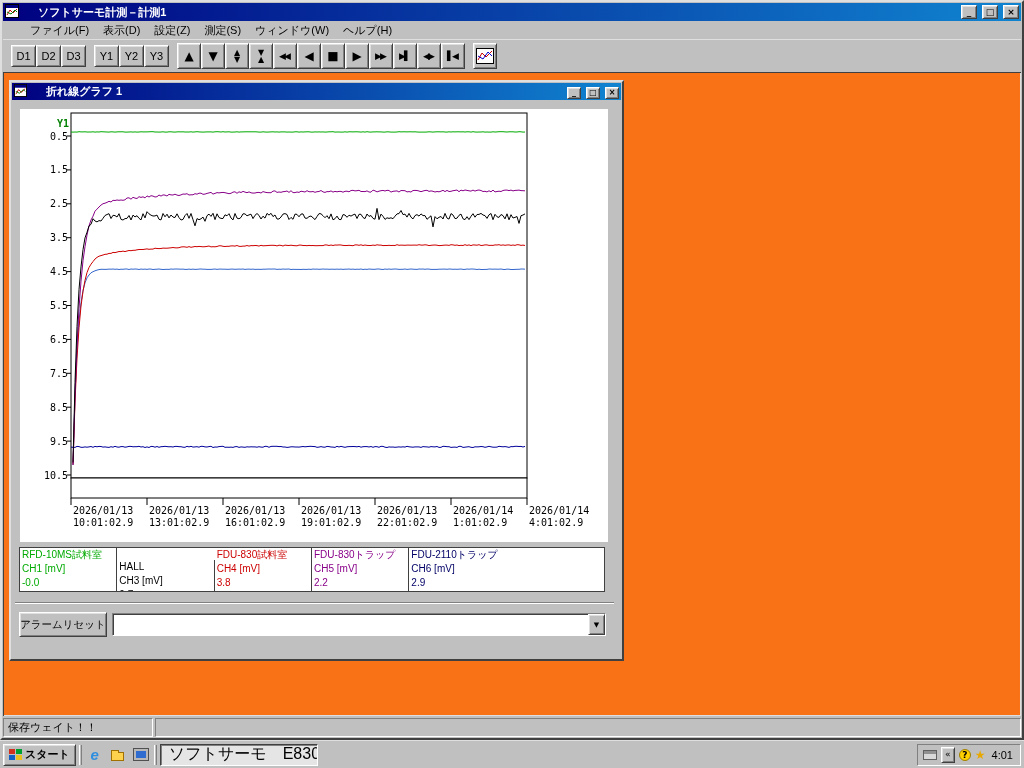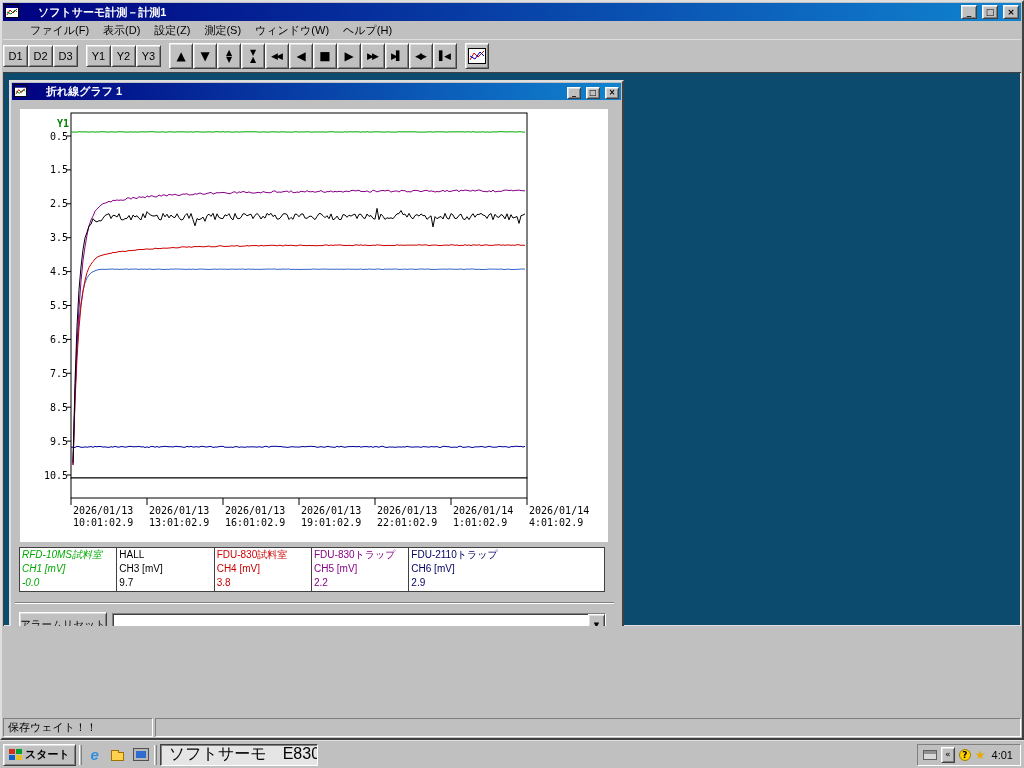--- a/index.html
+++ b/index.html
@@ -9,30 +9,30 @@
 .glyph{font-family:"DejaVu Sans",sans-serif}
 
 
 .app-window{position:absolute;left:0;top:0;width:1024px;height:740px;background:#c0c0c0;border:2px solid;border-color:#dfdfdf #404040 #404040 #dfdfdf}
 .titlebar{position:absolute;left:1px;top:1px;right:1px;height:18px;background:linear-gradient(90deg,#000080,#1084d0);display:flex;align-items:center;padding:0 2px}
 .title-text{color:#fff;font-weight:bold;font-size:11px;margin-left:19px;flex:1;white-space:nowrap;overflow:hidden}
 .capbtn{width:16px;height:14px;background:#c0c0c0;border:1px solid;border-color:#fff #404040 #404040 #fff;box-shadow:inset 1px 1px 0 #dfdfdf,inset -1px -1px 0 #808080;font-size:9px;font-weight:bold;line-height:1;margin-left:2px;display:inline-flex;align-items:center;justify-content:center;padding:0}
 .capbtn.sm2{width:14px;height:12px;font-size:8px}
 .menubar{position:absolute;left:1px;top:19px;right:1px;height:18px;display:flex;align-items:center;background:#c0c0c0;padding-left:20px}
 .menu-item{padding:2px 7px;font-size:11px;white-space:nowrap}
-.toolbar{position:absolute;left:1px;top:37px;right:1px;height:33px;display:flex;align-items:center;border-top:1px solid #dfdfdf}
+.toolbar{position:absolute;left:1px;top:37px;right:1px;height:33px;display:flex;align-items:center;padding-left:8px;border-top:1px solid #dfdfdf}
 .tbtn{background:#c0c0c0;border:1px solid;border-color:#fff #404040 #404040 #fff;box-shadow:inset 1px 1px 0 #dfdfdf,inset -1px -1px 0 #808080;display:inline-flex;align-items:center;justify-content:center;padding:0}
 .tbtn.small{width:25px;height:22px;font-size:11px}
 .tbtn.big{width:24px;height:26px;font-size:12px}
 .tsp{width:8px;flex:0 0 auto}
 .narrow{font-size:9px;letter-spacing:-2px;padding-right:2px}
 .stackcol{display:flex;flex-direction:column;align-items:center;font-size:8px;line-height:7px}
 
 
-.mdi{position:absolute;left:1px;top:70px;right:1px;height:554px;background:#0c4a6e;box-shadow:inset 1px 1px 0 #404040,inset -1px -1px 0 #dfdfdf;overflow:hidden}
+.mdi{position:absolute;left:1px;top:70px;right:1px;height:644px;background:#f97316;box-shadow:inset 1px 1px 0 #404040,inset -1px -1px 0 #dfdfdf;overflow:hidden}
 .child-window{position:absolute;left:6px;top:8px;width:615px;height:581px;background:#c0c0c0;border:2px solid;border-color:#dfdfdf #404040 #404040 #dfdfdf}
 .child-titlebar{position:absolute;left:1px;top:1px;right:1px;height:17px;background:linear-gradient(90deg,#000080,#1084d0);display:flex;align-items:center;padding:0 2px}
 .chart-panel{position:absolute;left:9px;top:27px;width:588px;height:433px;background:#fff}
 .chart-panel svg{position:absolute;left:0;top:0;font-family:"DejaVu Sans Mono",monospace}
 .legend{position:absolute;left:8px;top:465px;width:586px;height:45px;background:#fff;border:1px solid #404040;display:grid;grid-template-columns:repeat(6,1fr)}
 .legend-cell{border-right:1px solid #404040;padding:0 2px;font-size:10px;line-height:14px;white-space:nowrap;overflow:hidden}
 .legend-cell:last-child{border-right:none}
 .divider{position:absolute;left:4px;top:520px;width:599px;height:2px;border-top:1px solid #808080;border-bottom:1px solid #fff}
 .alarm-btn{position:absolute;left:8px;top:530px;width:88px;height:25px;font-size:10.5px}
 .alarm-btn.tbtn{display:flex;align-items:center;justify-content:center}
@@ -230,26 +230,26 @@
               <polyline points="51,23.1 53,23.1 55,23.0 57,23.1 59,22.7 61,22.9 63,22.9 65,22.8 67,23.0 69,23.0 71,23.0 73,22.8 75,23.1 77,22.9 79,23.0 81,22.7 83,22.8 85,22.9 87,23.0 89,23.1 91,22.8 93,22.9 95,23.1 97,22.9 99,22.8 101,22.8 103,22.8 105,23.1 107,23.1 109,23.0 111,22.9 113,23.1 115,22.9 117,23.1 119,23.0 121,22.8 123,22.9 125,22.9 127,22.9 129,22.8 131,22.7 133,22.7 135,23.0 137,23.0 139,23.1 141,23.0 143,22.8 145,23.1 147,23.1 149,22.8 151,22.8 153,23.0 155,23.1 157,22.9 159,22.8 161,22.9 163,22.8 165,23.0 167,23.0 169,23.0 171,22.8 173,23.1 175,22.9 177,22.7 179,22.9 181,23.0 183,23.1 185,23.0 187,22.9 189,22.9 191,22.9 193,23.1 195,22.8 197,22.7 199,22.8 201,23.0 203,22.7 205,23.0 207,22.9 209,22.8 211,23.1 213,23.1 215,23.0 217,22.8 219,23.1 221,22.9 223,22.9 225,22.8 227,22.8 229,22.8 231,22.8 233,22.8 235,22.8 237,22.9 239,23.1 241,23.1 243,22.8 245,23.0 247,23.1 249,23.0 251,22.9 253,22.8 255,23.0 257,22.9 259,23.1 261,22.9 263,22.9 265,22.9 267,23.1 269,23.0 271,23.1 273,23.1 275,22.8 277,22.8 279,23.1 281,22.9 283,23.0 285,22.9 287,22.8 289,22.8 291,23.1 293,23.1 295,22.9 297,23.0 299,22.9 301,23.0 303,22.9 305,23.1 307,23.0 309,22.8 311,22.8 313,22.7 315,23.1 317,23.0 319,23.0 321,23.1 323,23.1 325,22.8 327,23.1 329,22.8 331,22.8 333,22.9 335,22.8 337,22.8 339,22.9 341,23.1 343,22.8 345,23.1 347,22.7 349,23.0 351,23.1 353,22.9 355,22.9 357,22.8 359,22.9 361,22.9 363,23.1 365,23.1 367,22.8 369,22.9 371,23.1 373,23.1 375,23.1 377,23.0 379,22.7 381,22.9 383,22.8 385,22.8 387,22.9 389,22.8 391,22.8 393,22.9 395,22.8 397,23.0 399,23.1 401,23.1 403,23.1 405,23.1 407,23.0 409,22.8 411,22.9 413,23.1 415,22.9 417,22.8 419,22.8 421,22.9 423,22.8 425,23.0 427,23.1 429,22.8 431,23.0 433,22.8 435,22.9 437,22.8 439,22.8 441,22.9 443,22.8 445,23.0 447,22.8 449,22.8 451,23.1 453,22.7 455,23.0 457,23.1 459,23.0 461,23.0 463,22.8 465,23.1 467,23.0 469,23.1 471,23.1 473,22.8 475,23.0 477,22.9 479,22.7 481,22.7 483,22.7 485,22.9 487,23.0 489,22.8 491,22.8 493,22.8 495,23.0 497,23.0 499,22.7 501,22.8 503,23.1 505,23.0" fill="none" stroke="#00aa00" stroke-width="1"></polyline>
               <polyline points="53,356.0 55,285.7 57,240.6 59,211.7 61,193.5 63,181.5 65,173.9 67,168.8 69,166.0 71,163.8 73,162.7 75,161.8 77,161.1 79,160.6 81,160.3 83,160.3 85,160.4 87,160.3 89,160.1 91,160.2 93,160.0 95,160.3 97,160.1 99,160.5 101,160.2 103,160.3 105,160.0 107,160.0 109,160.5 111,160.0 113,160.2 115,160.0 117,160.1 119,160.5 121,160.0 123,160.3 125,160.1 127,160.4 129,160.0 131,160.1 133,160.5 135,160.3 137,160.2 139,160.0 141,160.3 143,160.5 145,160.4 147,160.3 149,160.4 151,160.0 153,160.2 155,160.0 157,160.0 159,160.1 161,160.2 163,160.1 165,160.4 167,160.4 169,160.1 171,160.4 173,160.1 175,160.4 177,160.3 179,160.1 181,160.0 183,160.2 185,160.2 187,160.4 189,160.4 191,160.4 193,160.2 195,160.0 197,160.4 199,160.1 201,160.1 203,160.2 205,160.2 207,160.3 209,160.3 211,160.1 213,160.1 215,160.3 217,160.2 219,160.1 221,160.2 223,160.0 225,160.4 227,160.2 229,160.1 231,160.3 233,160.1 235,160.4 237,160.3 239,160.3 241,160.4 243,160.2 245,160.2 247,160.1 249,160.0 251,160.1 253,160.0 255,160.0 257,160.4 259,160.2 261,160.3 263,160.0 265,160.2 267,160.1 269,160.0 271,160.5 273,160.3 275,160.4 277,160.4 279,160.4 281,160.5 283,160.3 285,160.4 287,160.4 289,160.2 291,160.4 293,160.0 295,160.2 297,160.1 299,160.3 301,160.2 303,160.0 305,160.2 307,160.1 309,160.3 311,160.2 313,160.2 315,160.3 317,160.1 319,160.3 321,160.1 323,160.4 325,160.2 327,160.2 329,160.0 331,160.3 333,160.1 335,160.4 337,160.2 339,160.3 341,160.0 343,160.5 345,160.2 347,160.4 349,160.0 351,160.2 353,160.3 355,160.3 357,160.0 359,160.0 361,160.3 363,160.5 365,160.0 367,160.3 369,160.0 371,160.3 373,160.1 375,160.0 377,160.1 379,160.4 381,160.3 383,160.3 385,160.0 387,160.4 389,160.2 391,160.0 393,160.2 395,160.3 397,160.4 399,160.0 401,160.1 403,160.0 405,160.3 407,160.0 409,160.1 411,160.4 413,160.4 415,160.4 417,160.4 419,160.2 421,160.2 423,160.1 425,160.1 427,160.3 429,160.0 431,160.1 433,160.3 435,160.2 437,160.3 439,160.2 441,160.0 443,160.4 445,160.4 447,160.0 449,160.2 451,160.0 453,160.0 455,160.2 457,160.5 459,160.2 461,160.5 463,160.5 465,160.4 467,160.4 469,160.0 471,160.1 473,160.2 475,160.1 477,160.2 479,160.2 481,160.0 483,160.4 485,160.5 487,160.1 489,160.2 491,160.5 493,160.5 495,160.4 497,160.3 499,160.3 501,160.0 503,160.0 505,160.2" fill="none" stroke="#3366cc" stroke-width="1"></polyline>
               <polyline points="51,338.1 53,338.3 55,338.4 57,337.4 59,337.6 61,338.3 63,338.3 65,337.9 67,338.2 69,337.9 71,337.5 73,338.3 75,337.4 77,337.8 79,337.4 81,337.5 83,338.1 85,337.9 87,338.2 89,338.4 91,337.7 93,338.2 95,337.3 97,338.0 99,338.2 101,337.6 103,337.6 105,338.2 107,337.9 109,337.4 111,337.4 113,337.8 115,337.7 117,337.7 119,337.3 121,338.0 123,337.7 125,338.5 127,337.9 129,338.5 131,337.4 133,337.5 135,338.2 137,337.5 139,338.3 141,337.7 143,337.6 145,337.3 147,337.6 149,337.8 151,337.7 153,338.0 155,337.4 157,337.4 159,337.7 161,337.7 163,338.2 165,338.3 167,337.3 169,337.9 171,337.3 173,338.1 175,337.9 177,337.7 179,338.2 181,337.3 183,337.4 185,337.9 187,338.0 189,337.6 191,337.3 193,338.5 195,338.0 197,338.1 199,337.6 201,337.4 203,337.3 205,338.3 207,338.2 209,338.3 211,338.1 213,338.4 215,337.7 217,337.6 219,338.4 221,337.9 223,338.1 225,338.3 227,337.8 229,338.0 231,337.8 233,337.9 235,337.9 237,338.2 239,337.7 241,338.1 243,338.2 245,337.3 247,337.4 249,338.3 251,337.4 253,337.3 255,337.3 257,337.3 259,337.6 261,337.5 263,338.0 265,338.0 267,338.4 269,338.2 271,337.8 273,337.8 275,338.0 277,338.0 279,338.1 281,337.8 283,337.5 285,337.8 287,337.6 289,337.4 291,337.3 293,337.5 295,337.6 297,338.3 299,338.1 301,337.6 303,338.1 305,338.2 307,337.4 309,337.6 311,338.0 313,338.1 315,338.4 317,337.3 319,338.0 321,337.3 323,337.9 325,338.3 327,337.8 329,337.6 331,337.6 333,337.5 335,337.6 337,337.8 339,337.4 341,338.2 343,337.7 345,337.6 347,337.6 349,338.0 351,337.5 353,338.3 355,337.6 357,337.7 359,338.3 361,337.3 363,337.4 365,338.2 367,338.5 369,337.9 371,338.1 373,338.0 375,338.3 377,338.1 379,337.9 381,338.1 383,337.8 385,338.1 387,337.3 389,337.8 391,338.0 393,338.2 395,337.9 397,337.9 399,337.9 401,338.4 403,337.6 405,337.8 407,337.9 409,338.2 411,337.6 413,337.8 415,337.9 417,337.5 419,338.4 421,338.3 423,337.3 425,337.4 427,337.7 429,337.7 431,338.4 433,338.2 435,338.1 437,338.4 439,337.3 441,337.4 443,338.4 445,338.2 447,337.9 449,337.7 451,338.3 453,338.5 455,337.8 457,337.9 459,337.8 461,337.5 463,337.7 465,338.3 467,337.9 469,337.3 471,337.8 473,338.2 475,338.2 477,338.1 479,337.3 481,337.6 483,337.8 485,337.6 487,337.9 489,338.4 491,337.6 493,337.7 495,337.3 497,337.3 499,337.5 501,337.4 503,338.0 505,337.4" fill="none" stroke="#000099" stroke-width="1"></polyline>
               <polyline points="53,355.6 55,292.8 57,249.1 59,218.8 61,197.0 63,182.4 65,171.3 67,163.6 69,158.5 71,155.2 73,152.6 75,150.0 77,148.4 79,147.2 81,146.6 83,146.0 85,145.3 87,145.2 89,144.4 91,144.4 93,143.4 95,143.6 97,143.1 99,142.5 101,142.6 103,142.1 105,142.6 107,142.0 109,141.5 111,141.7 113,141.3 115,141.3 117,140.8 119,140.5 121,140.5 123,140.5 125,140.2 127,139.9 129,140.3 131,140.1 133,140.1 135,139.2 137,139.5 139,139.6 141,139.5 143,139.1 145,139.2 147,139.2 149,139.0 151,138.8 153,138.5 155,138.8 157,138.9 159,138.7 161,138.0 163,137.8 165,137.9 167,138.3 169,137.6 171,138.3 173,137.9 175,137.5 177,137.7 179,137.4 181,137.6 183,137.8 185,137.7 187,137.4 189,137.0 191,137.9 193,137.7 195,137.8 197,137.5 199,136.8 201,136.8 203,137.3 205,137.5 207,137.3 209,137.3 211,136.9 213,136.9 215,137.1 217,136.5 219,137.3 221,137.4 223,137.1 225,137.1 227,136.5 229,137.1 231,136.6 233,136.7 235,136.5 237,136.6 239,137.1 241,136.3 243,136.8 245,136.7 247,136.6 249,136.4 251,136.3 253,136.3 255,136.4 257,136.9 259,136.2 261,136.4 263,137.0 265,136.1 267,136.4 269,136.5 271,136.2 273,136.5 275,136.7 277,136.8 279,136.1 281,136.1 283,136.5 285,136.5 287,136.7 289,136.4 291,136.6 293,136.5 295,136.7 297,136.7 299,136.6 301,136.6 303,136.6 305,135.9 307,136.0 309,136.5 311,136.0 313,136.5 315,136.0 317,136.1 319,135.9 321,136.0 323,136.4 325,136.5 327,136.5 329,136.3 331,136.5 333,136.7 335,135.9 337,135.9 339,136.3 341,135.8 343,136.5 345,136.0 347,136.4 349,136.5 351,136.5 353,136.1 355,136.4 357,135.8 359,136.1 361,136.1 363,136.6 365,136.5 367,136.5 369,136.3 371,136.5 373,136.4 375,136.5 377,135.7 379,136.3 381,136.1 383,136.2 385,136.3 387,136.1 389,136.1 391,136.2 393,136.1 395,136.1 397,136.2 399,135.7 401,136.1 403,136.1 405,135.8 407,136.0 409,136.6 411,136.3 413,136.1 415,136.0 417,136.2 419,136.6 421,136.5 423,136.3 425,136.1 427,136.1 429,136.4 431,135.7 433,135.9 435,136.3 437,136.0 439,136.6 441,136.3 443,136.5 445,135.7 447,136.4 449,135.9 451,136.6 453,135.9 455,136.0 457,136.2 459,135.7 461,136.5 463,136.3 465,135.9 467,135.9 469,136.4 471,136.3 473,136.4 475,135.9 477,136.0 479,135.7 481,136.3 483,135.9 485,136.3 487,136.0 489,135.9 491,136.4 493,136.0 495,136.4 497,135.7 499,135.8 501,136.4 503,136.1 505,136.5" fill="none" stroke="#cc0000" stroke-width="1"></polyline>
               <polyline points="53,355.9 55,287.3 57,235.9 59,199.2 61,172.2 63,151.7 65,137.6 67,126.1 69,116.8 71,111.0 73,107.2 75,102.2 77,100.1 79,98.0 81,96.1 83,94.7 85,94.2 87,93.4 89,92.3 91,93.0 93,91.3 95,91.5 97,91.0 99,91.3 101,91.0 103,91.3 105,90.8 107,89.0 109,88.8 111,90.2 113,88.3 115,89.1 117,89.5 119,87.7 121,88.4 123,87.8 125,88.9 127,86.9 129,88.0 131,86.7 133,87.1 135,88.0 137,87.7 139,86.0 141,87.1 143,85.9 145,86.1 147,87.0 149,85.3 151,85.9 153,86.0 155,85.2 157,86.1 159,86.5 161,85.9 163,85.0 165,85.2 167,84.7 169,86.0 171,85.8 173,85.8 175,84.7 177,85.2 179,84.2 181,84.2 183,85.3 185,85.1 187,84.4 189,83.9 191,83.4 193,85.1 195,84.4 197,83.6 199,83.9 201,83.6 203,83.4 205,83.7 207,84.2 209,84.7 211,84.3 213,83.1 215,82.8 217,84.3 219,82.8 221,83.5 223,82.4 225,83.1 227,83.7 229,82.9 231,83.8 233,84.1 235,84.0 237,83.5 239,83.4 241,84.0 243,82.6 245,83.2 247,83.6 249,83.7 251,83.7 253,82.1 255,81.9 257,83.4 259,83.0 261,83.3 263,82.7 265,82.5 267,82.0 269,83.4 271,81.7 273,83.6 275,83.6 277,83.0 279,83.4 281,82.2 283,82.6 285,83.0 287,81.7 289,82.7 291,82.8 293,82.5 295,83.3 297,82.7 299,82.5 301,81.5 303,82.9 305,83.4 307,82.6 309,82.7 311,81.9 313,83.1 315,82.4 317,82.8 319,82.4 321,82.4 323,83.2 325,82.3 327,82.2 329,82.8 331,81.5 333,81.3 335,81.9 337,81.7 339,81.3 341,82.5 343,82.5 345,82.6 347,81.9 349,83.0 351,83.1 353,81.1 355,81.8 357,82.9 359,82.2 361,81.7 363,81.4 365,82.0 367,81.3 369,81.5 371,83.1 373,82.3 375,82.1 377,81.9 379,83.0 381,81.5 383,81.6 385,81.7 387,82.9 389,82.6 391,83.0 393,81.5 395,81.4 397,81.5 399,82.0 401,82.7 403,82.0 405,81.5 407,81.3 409,82.4 411,81.9 413,82.3 415,83.0 417,82.5 419,82.8 421,82.2 423,81.3 425,82.6 427,81.4 429,82.5 431,82.3 433,81.7 435,81.4 437,81.0 439,82.7 441,81.1 443,81.8 445,81.0 447,81.4 449,81.8 451,82.1 453,81.1 455,82.1 457,81.3 459,81.0 461,81.5 463,82.5 465,82.3 467,82.9 469,81.8 471,82.8 473,81.1 475,82.9 477,82.5 479,82.2 481,82.5 483,81.5 485,81.1 487,81.1 489,81.6 491,81.1 493,81.9 495,81.4 497,81.3 499,81.1 501,81.6 503,81.7 505,81.8" fill="none" stroke="#880088" stroke-width="1"></polyline>
               <polyline points="53,353.5 55,273.3 57,217.5 59,180.6 61,157.9 63,140.7 65,128.9 67,123.3 69,117.0 71,115.3 73,109.7 75,112.0 77,112.9 79,111.6 81,112.0 83,109.3 85,106.5 87,105.5 89,104.7 91,109.5 93,106.3 95,106.6 97,108.0 99,104.7 101,110.4 103,111.0 105,109.6 107,109.4 109,106.5 111,111.0 113,106.1 115,107.9 117,106.7 119,109.3 121,110.9 123,104.7 125,108.9 127,102.7 129,104.8 131,106.2 133,107.0 135,106.9 137,106.1 139,110.3 141,110.9 143,104.5 145,107.8 147,105.2 149,108.9 151,106.0 153,108.1 155,108.5 157,104.8 159,108.6 161,111.0 163,110.4 165,106.6 167,104.5 169,109.3 171,104.5 173,110.7 175,116.8 177,109.6 179,110.7 181,109.8 183,108.1 185,112.3 187,106.7 189,105.1 191,107.4 193,104.3 195,110.6 197,104.8 199,108.5 201,109.4 203,109.5 205,105.8 207,106.8 209,104.7 211,109.0 213,110.9 215,104.5 217,109.1 219,109.8 221,108.4 223,104.8 225,104.9 227,106.8 229,105.9 231,105.2 233,109.6 235,106.3 237,104.5 239,106.4 241,110.0 243,107.2 245,109.1 247,104.4 249,106.1 251,104.3 253,107.6 255,106.0 257,110.0 259,110.0 261,108.0 263,105.1 265,104.6 267,105.5 269,110.5 271,108.4 273,110.3 275,105.1 277,105.4 279,107.8 281,105.1 283,104.9 285,109.1 287,109.3 289,107.6 291,107.0 293,108.8 295,110.6 297,107.5 299,104.6 301,104.8 303,106.7 305,108.7 307,106.7 309,109.7 311,104.9 313,110.8 315,109.7 317,107.1 319,110.4 321,110.6 323,105.6 325,106.0 327,108.3 329,106.2 331,107.1 333,105.9 335,105.1 337,109.5 339,105.3 341,105.3 343,108.5 345,109.6 347,105.0 349,107.4 351,106.5 353,109.4 355,110.2 357,99.4 359,110.6 361,105.1 363,107.3 365,110.4 367,108.8 369,109.4 371,108.8 373,109.7 375,107.2 377,104.9 379,104.6 381,101.5 383,105.6 385,105.1 387,108.1 389,104.4 391,108.2 393,109.9 395,106.6 397,105.6 399,107.1 401,104.9 403,106.6 405,106.6 407,110.3 409,108.5 411,106.8 413,117.9 415,107.6 417,109.8 419,108.3 421,107.5 423,110.0 425,104.4 427,109.1 429,110.1 431,104.6 433,106.0 435,109.6 437,109.2 439,106.3 441,105.1 443,109.8 445,110.6 447,107.7 449,110.6 451,107.3 453,104.7 455,108.2 457,105.5 459,105.4 461,104.4 463,106.0 465,106.6 467,109.4 469,105.8 471,104.5 473,110.7 475,105.3 477,107.8 479,108.4 481,105.5 483,106.6 485,109.9 487,104.8 489,110.8 491,105.7 493,109.0 495,108.4 497,107.5 499,114.4 501,106.7 503,106.0 505,104.9" fill="none" stroke="#000000" stroke-width="1"></polyline>
             </svg>
         </div>
 
         <div class="legend">
-          <div class="legend-cell" style="color: rgb(0, 170, 0); font-style: italic;">
+          <div class="legend-cell" style="color: rgb(0, 170, 0);">
             <div>RFD-10MS試料室</div>
             <div>CH1 [mV]</div>
             <div>-0.0</div>
           </div>
-          <div class="legend-cell" style="color: rgb(0, 0, 0);">
+          <div class="legend-cell" style="color: rgb(0, 0, 0); margin-top: 12px;">
             <div>HALL</div>
             <div>CH3 [mV]</div>
             <div>9.7</div>
           </div>
           <div class="legend-cell" style="color: rgb(204, 0, 0);">
             <div>FDU-830試料室</div>
             <div>CH4 [mV]</div>
             <div>3.8</div>
           </div>
           <div class="legend-cell" style="color: rgb(136, 0, 136);">

